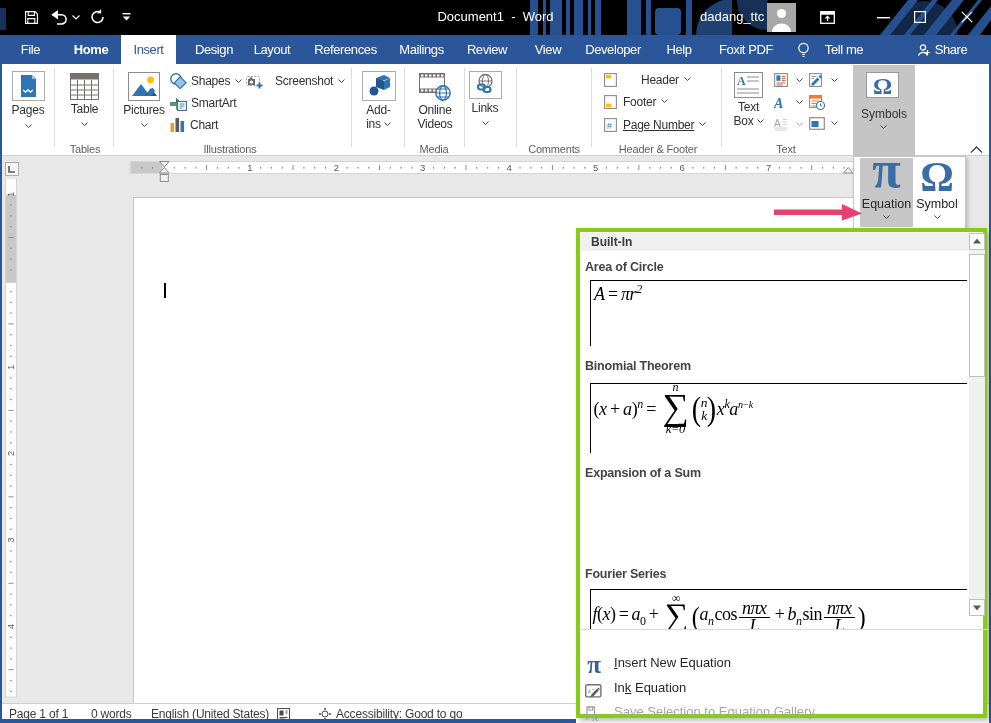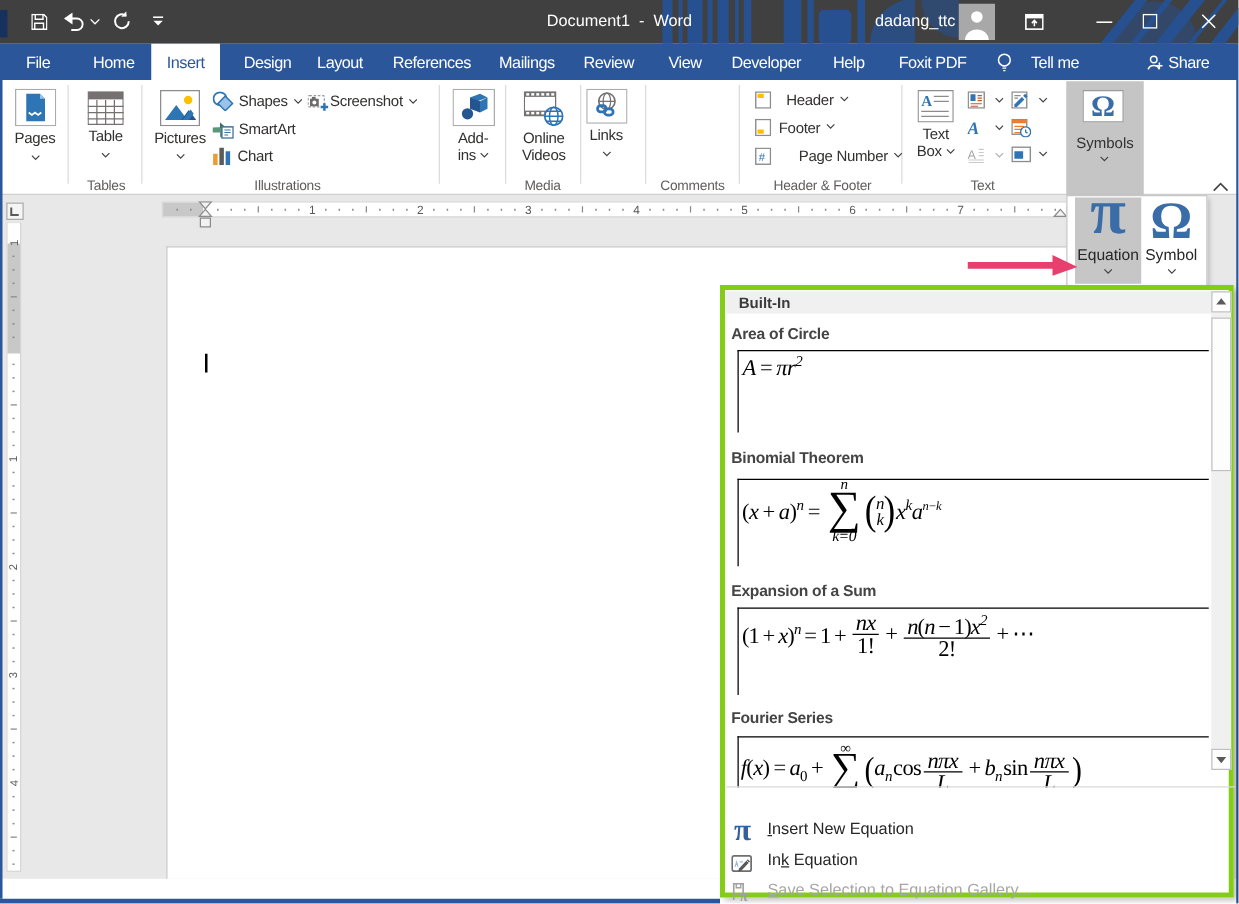--- a/index.html
+++ b/index.html
@@ -2,21 +2,21 @@
 <html><head>
 <meta charset="utf-8">
 <style>
   * { margin:0; padding:0; box-sizing:border-box; }
   html,body { width:991px; height:723px; overflow:hidden; }
   body { font-family:"Liberation Sans", sans-serif; }
   #app { position:relative; width:991px; height:723px; background:#fff; overflow:hidden; }
   .abs { position:absolute; }
 
   
-  #titlebar { position:absolute; left:0; top:0; width:991px; height:35px; background:#404040; }
+  #titlebar { position:absolute; left:0; top:0; width:991px; height:35px; background:#000000; }
   #titlebar .title { position:absolute; top:9px; left:0; width:991px; text-align:center; color:#fff; font-size:13px; }
   .qat-ico { position:absolute; top:0; }
 
   
   #tabrow { position:absolute; left:0; top:35px; width:991px; height:29px; background:#2b579a; }
   .tab { position:absolute; top:0; height:29px; line-height:29px; color:#fff; font-size:13px; text-align:center; letter-spacing:-0.4px; }
   #tab-insert { background:#fff; color:#2b579a; }
 
   
   #ribbon { position:absolute; left:0; top:64px; width:991px; height:92px; background:#fff; border-bottom:1px solid #d2d0ce; }
@@ -140,21 +140,21 @@
           <rect x="0.6" y="0.6" width="10.8" height="10.8" fill="none" stroke="#fff" stroke-width="1.2"></rect>
         </svg>
     <svg class="qat-ico" style="left:961px;top:11px" width="12" height="12" viewBox="0 0 12 12">
           <path d="M0.8 0.8 L11.2 11.2 M11.2 0.8 L0.8 11.2" stroke="#fff" stroke-width="1.2"></path>
         </svg>
   </rect></div>
 
   <div id="tabrow">
     <div class="tab" id="tab-insert" style="left:121px;width:55px;">Insert</div>
     <div class="tab" style="left:8px;width:45px;">File</div>
-    <div class="tab" style="left:66px;width:50px;">Home</div>
+    <div class="tab" style="left:66px;width:50px;font-weight:bold;">Home</div>
     <div class="tab" style="left:186px;width:56px;">Design</div>
     <div class="tab" style="left:247px;width:50px;">Layout</div>
     <div class="tab" style="left:309px;width:73px;">References</div>
     <div class="tab" style="left:393px;width:57px;">Mailings</div>
     <div class="tab" style="left:462px;width:50px;">Review</div>
     <div class="tab" style="left:528px;width:40px;">View</div>
     <div class="tab" style="left:578px;width:70px;">Developer</div>
     <div class="tab" style="left:661px;width:36px;">Help</div>
     <div class="tab" style="left:716px;width:60px;">Foxit PDF</div>
     <svg class="abs" style="left:797px;top:7px" width="13" height="16" viewBox="0 0 13 16">
@@ -255,21 +255,21 @@
     </div>
 
     <div class="rowbtn" style="left:246px;top:9px;height:16px;">
       <svg width="18" height="15" viewBox="0 0 18 15">
         <rect x="0.5" y="2.5" width="13" height="9" rx="1" fill="none" stroke="#9b9b9b" stroke-dasharray="2 1.4"></rect>
         <rect x="2" y="5" width="7" height="6" fill="#6b6b6b"></rect>
         <rect x="3.5" y="3.5" width="3" height="2" fill="#6b6b6b"></rect>
         <circle cx="5.5" cy="8" r="1.6" fill="#fff"></circle>
         <path d="M13.5 8.5 v6 M10.5 11.5 h6" stroke="#2e75b5" stroke-width="2"></path>
       </svg>
-      <span style="margin-left:0;">Screenshot</span>
+      <span style="margin-left:11px;">Screenshot</span>
       <svg style="margin-left:5px" width="7" height="5" viewBox="0 0 7 5">
           <path d="M0.5 0.5 L3.5 3.5 L6.5 0.5" fill="none" stroke="#444" stroke-width="1"></path>
         </svg>
     </div>
 
     <div class="bigbtn" style="left:356px;width:45px;">
       <svg style="margin:5px auto 0" width="34" height="30" viewBox="0 0 34 30">
         <rect x="0.5" y="0.5" width="33" height="29" fill="#fff" stroke="#ababab"></rect>
         <path d="M14 7 l8-3 6 3 -8 3 z" fill="#2e75b5"></path>
         <path d="M14 7 l8 3 v9 l-8-3 z" fill="#255591"></path>
@@ -323,41 +323,41 @@
           <path d="M0.5 0.5 L3.5 3.5 L6.5 0.5" fill="none" stroke="#444" stroke-width="1"></path>
         </svg>
     </div>
 
 
     <div class="rowbtn" style="left:604px;top:8px;height:15px;">
       <svg width="13" height="14" viewBox="0 0 13 14">
         <rect x="0.6" y="0.6" width="11.8" height="12.8" fill="#fff" stroke="#8c8c8c" stroke-width="1.1"></rect>
         <rect x="2" y="2" width="5" height="3.4" fill="#ffc000"></rect>
       </svg>
-      <span style="margin-left:12px;text-align:right;">Header</span>
+      <span style="margin-left:24px;text-align:right;">Header</span>
       <svg style="margin-left:5px" width="7" height="5" viewBox="0 0 7 5">
           <path d="M0.5 0.5 L3.5 3.5 L6.5 0.5" fill="none" stroke="#444" stroke-width="1"></path>
         </svg>
     </div>
     <div class="rowbtn" style="left:604px;top:30px;height:15px;">
       <svg width="13" height="14" viewBox="0 0 13 14">
         <rect x="0.6" y="0.6" width="11.8" height="12.8" fill="#fff" stroke="#8c8c8c" stroke-width="1.1"></rect>
         <rect x="2" y="8.6" width="5" height="3.4" fill="#ffc000"></rect>
       </svg>
       <span style="margin-left:6px;">Footer</span>
       <svg style="margin-left:5px" width="7" height="5" viewBox="0 0 7 5">
           <path d="M0.5 0.5 L3.5 3.5 L6.5 0.5" fill="none" stroke="#444" stroke-width="1"></path>
         </svg>
     </div>
     <div class="rowbtn" style="left:604px;top:53px;height:15px;">
       <svg width="13" height="14" viewBox="0 0 13 14">
         <rect x="0.6" y="0.6" width="11.8" height="12.8" fill="#fff" stroke="#8c8c8c" stroke-width="1.1"></rect>
         <text x="3" y="10.5" font-size="9" fill="#2e75b5" font-family="Liberation Sans">#</text>
       </svg>
-      <span style="margin-left:22px;">Page Number</span>
+      <span style="margin-left:6px;text-decoration:underline;">Page Number</span>
       <svg style="margin-left:5px" width="7" height="5" viewBox="0 0 7 5">
           <path d="M0.5 0.5 L3.5 3.5 L6.5 0.5" fill="none" stroke="#444" stroke-width="1"></path>
         </svg>
     </div>
 
     <div class="bigbtn" style="left:726px;width:45px;">
       <svg style="margin:6px auto 0" width="29" height="26" viewBox="0 0 29 26">
         <rect x="0.5" y="0.5" width="28" height="25" fill="#fff" stroke="#8c8c8c"></rect>
         <text x="3" y="13" font-size="12" font-weight="bold" fill="#2e75b5" font-family="Liberation Serif">A</text>
         <path d="M13 5 h12 M13 9 h12 M3 17 h22 M3 21 h22" stroke="#8c8c8c" stroke-width="1"></path>
@@ -578,20 +578,35 @@
           <rect x="5" y="458.70624999999995" width="1.6" height="1.2" fill="#8a8a8a"></rect>
           <rect x="5" y="469.5125" width="1.6" height="1.2" fill="#8a8a8a"></rect>
           <rect x="5" y="480.31874999999997" width="1.6" height="1.2" fill="#8a8a8a"></rect>
           <rect x="3.5" y="491.225" width="5" height="1" fill="#8a8a8a"></rect>
           <rect x="5" y="501.93125" width="1.6" height="1.2" fill="#8a8a8a"></rect>
           <rect x="5" y="512.7375" width="1.6" height="1.2" fill="#8a8a8a"></rect>
         </g>
     </svg>
   </div>
 
+  <div id="statusbar">
+    <span style="left:9px;">Page 1 of 1</span>
+    <span style="left:91px;">0 words</span>
+    <span style="left:151px;">English (United States)</span>
+    <svg class="abs" style="left:277px;top:4px" width="13" height="13" viewBox="0 0 13 13">
+      <rect x="0.5" y="0.5" width="12" height="12" fill="none" stroke="#4a4a4a" stroke-width="1"></rect>
+      <rect x="2.5" y="2.5" width="4" height="5" fill="#4a4a4a"></rect>
+      <path d="M8.5 3 h2 M8.5 5 h2 M2.5 9.5 h8 M2.5 11 h5" stroke="#4a4a4a" stroke-width="1"></path>
+    </svg>
+    <svg class="abs" style="left:318px;top:3px" width="14" height="14" viewBox="0 0 14 14">
+      <circle cx="7" cy="7" r="3" fill="none" stroke="#4a4a4a" stroke-width="1"></circle>
+      <path d="M7 1 v2 M7 11 v2 M1 7 h2 M11 7 h2" stroke="#4a4a4a" stroke-width="1.4"></path>
+    </svg>
+    <span style="left:336px;">Accessibility: Good to go</span>
+  </div>
   <div id="bluestrip"></div>
   <div class="abs" style="left:0;top:64px;width:2px;height:655px;background:#2b579a;"></div>
   <div class="abs" style="left:989px;top:64px;width:2px;height:659px;background:#2b579a;"></div>
 
   <div id="flyout">
     <div class="flybtn" style="left:6px;width:53px;background:#c6c6c6;">
       <div class="glyph" style="margin-top:2px;font-size:52px;"><span style="position:relative;top:-8px;">π</span></div>
       <div style="margin-top:1px;">Equation</div>
       <svg style="margin:4px auto 0" width="7" height="5" viewBox="0 0 7 5">
           <path d="M0.5 0.5 L3.5 3.5 L6.5 0.5" fill="none" stroke="#444" stroke-width="1"></path>
@@ -627,29 +642,20 @@
             <span class="sigma">∑</span>
             <span class="sumbot"><i>k</i>=0</span>
           </span>
           <span class="bigparen">(</span>
           <span class="stack2"><i>n</i><i>k</i></span>
           <span class="bigparen">)</span>
           <span><i>x</i><sup style="font-size:12px;"><i>k</i></sup><i>a</i><sup style="font-size:10px;"><i>n−k</i></sup></span>
         </div>
       </div>
       <div class="sect" style="top:215px;">Expansion of a Sum</div>
-      <div class="eqbox" style="top:235px;height:70px;">
-        <div class="eq eqflex" style="position:absolute;left:3px;top:-3px;height:46px;letter-spacing:-0.7px;">
-          <span>(1 + <i>x</i>)<sup style="font-size:12px;"><i>n</i></sup> = 1 + </span>
-          <span class="frac"><span class="num"><i>nx</i></span><span class="den">1!</span></span>
-          <span> + </span>
-          <span class="frac"><span class="num"><i>n</i>(<i>n</i> − 1)<i>x</i><sup style="font-size:12px;"><i>2</i></sup></span><span class="den">2!</span></span>
-          <span> + ⋯</span>
-        </div>
-      </div>
       <div class="sect" style="top:316px;">Fourier Series</div>
       <div class="eqbox" style="top:337.5px;height:42px;">
         <div class="eq eqflex" style="position:absolute;left:2px;top:-8px;height:70px;letter-spacing:-0.5px;">
           <span><i>f</i>(<i>x</i>) = <i>a</i><sub style="font-size:12px;">0</sub> + </span>
           <span class="sumwrap" style="position:relative;top:-5px;">
             <span class="sumtop">∞</span>
             <span class="sigma2">∑</span>
           </span>
           <span class="bigparen2">(</span>
           <span><i>a</i><sub style="font-size:12px;"><i>n</i></sub> cos</span>

